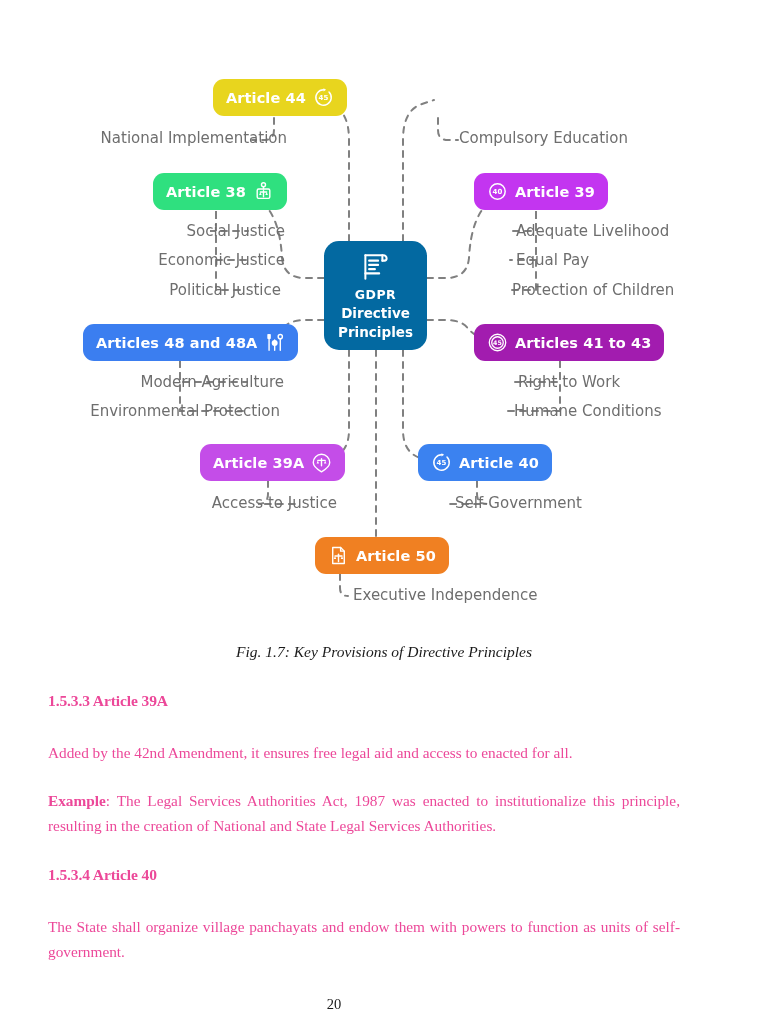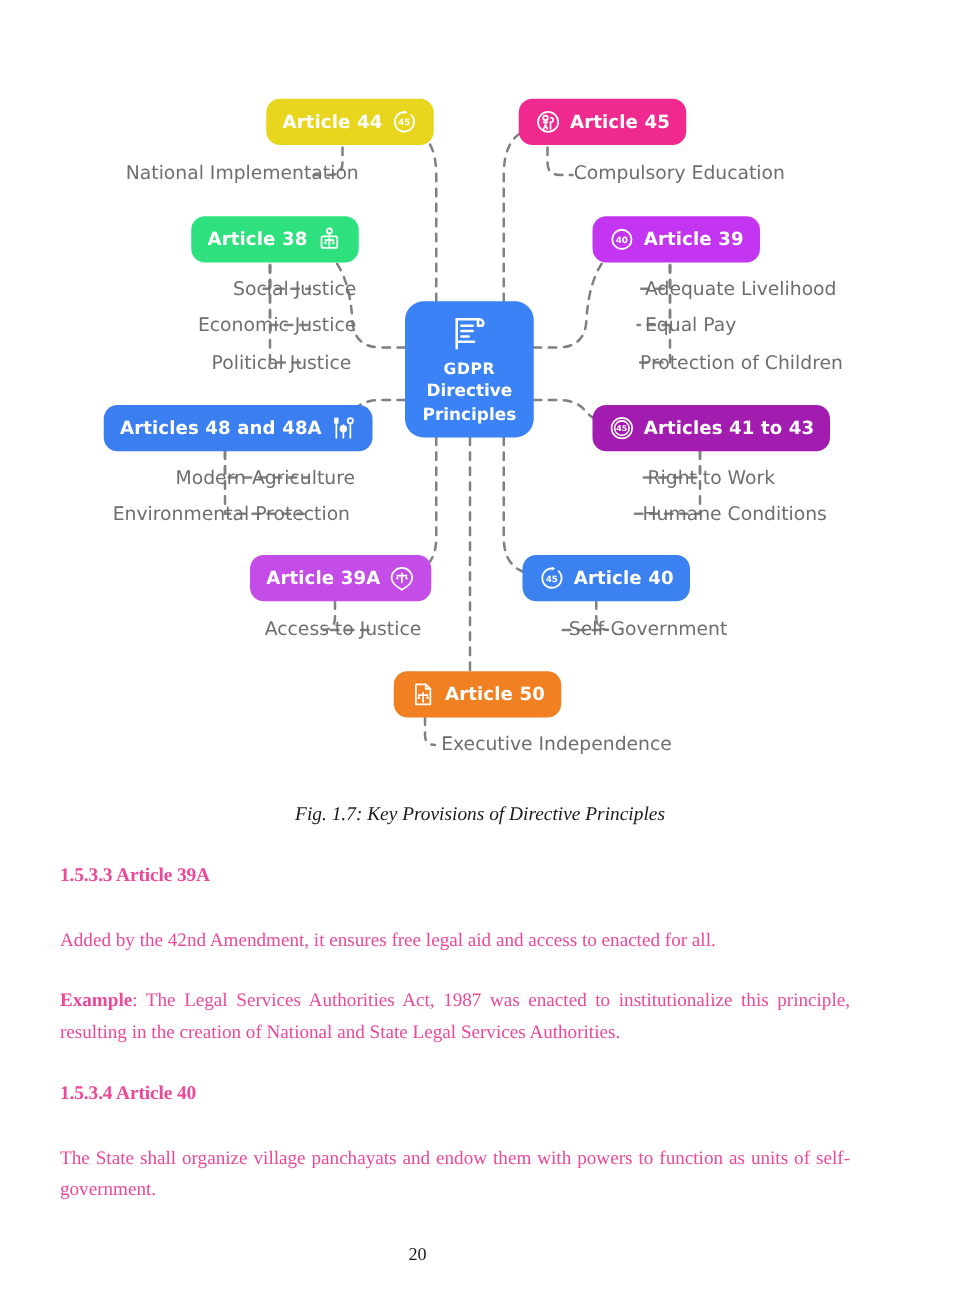--- a/index.html
+++ b/index.html
@@ -136,21 +136,21 @@
       <path d="M560,361 L560,411 L508,411"></path>
 
       <path d="M268,481 L268,494 Q268,504 258,504 L300,504"></path>
 
       <path d="M477,481 L477,494 Q477,504 487,504 L450,504"></path>
 
       <path d="M340,574 L340,588 Q340,596 348,596 L348,596"></path>
     </g>
   </svg>
 
-  <div id="center-node" style="background: #3b82f6;">
+  <div id="center-node" style="background: #0369a1;">
     <svg class="centre-ic" viewBox="0 0 32 32" fill="none" stroke="#ffffff" stroke-width="1.9" stroke-linecap="round" stroke-linejoin="round">
       <path d="M6 5 H23 a3 3 0 0 1 3 3 v0 a2 2 0 0 1 -2 2 h-2"></path>
       <path d="M6 5 v17 h13"></path>
       <path d="M22 10 V5"></path>
       <path d="M9.5 10 H18"></path>
       <path d="M9.5 14 H18"></path>
       <path d="M9.5 18 H15"></path>
       <path d="M6 22 v5"></path>
     </svg>
     <span style="font-size:12.5px;letter-spacing:.5px;">GDPR</span>
@@ -165,31 +165,20 @@
         <path d="M12 3.2 a8.8 8.8 0 1 0 6.3 2.6"></path>
         <path d="M12 1.4 L12 5 L15 3.2 Z" fill="#ffffff" stroke="none"></path>
         <text x="12" y="15.3" font-size="8" font-family="DejaVu Sans" font-weight="bold" fill="#ffffff" stroke="none" text-anchor="middle">45</text>
       </svg>
     </span>
   </div>
   <div class="leaf r" style="left:0px;top:129px;width:250px;">
     <span>National Implementation</span>
   </div>
 
-  <div class="node" id="n-45" style="left: 415px; top: 79px; background: rgb(240, 41, 143);">
-    <span class="ic">
-      <svg viewBox="0 0 24 24" fill="none" stroke="#ffffff" stroke-width="1.6" stroke-linecap="round">
-        <circle cx="12" cy="12" r="9.2"></circle>
-        <circle cx="9.6" cy="8.4" r="2.1"></circle>
-        <path d="M9.6 10.5 v4.2 M7.8 12.4 h3.6 M9.6 14.7 L8 18.4 M9.6 14.7 L11.2 18.4"></path>
-        <path d="M14.6 8.2 a2 2 0 0 1 0 4 h-0.4 v6.2"></path>
-      </svg>
-    </span>
-    <span>Article 45</span>
-  </div>
   <div class="leaf" style="left:459px;top:129px;">
     <span>Compulsory Education</span>
   </div>
 
   <div class="node" id="n-38" style="left: 153px; top: 173px; background: rgb(47, 224, 127);">
     <span>Article 38</span>
     <span class="ic">
       <svg viewBox="0 0 24 24" fill="none" stroke="#ffffff" stroke-width="1.6" stroke-linecap="round">
         <circle cx="12" cy="4.3" r="2.3"></circle>
         <path d="M12 6.6 v2.4"></path>

